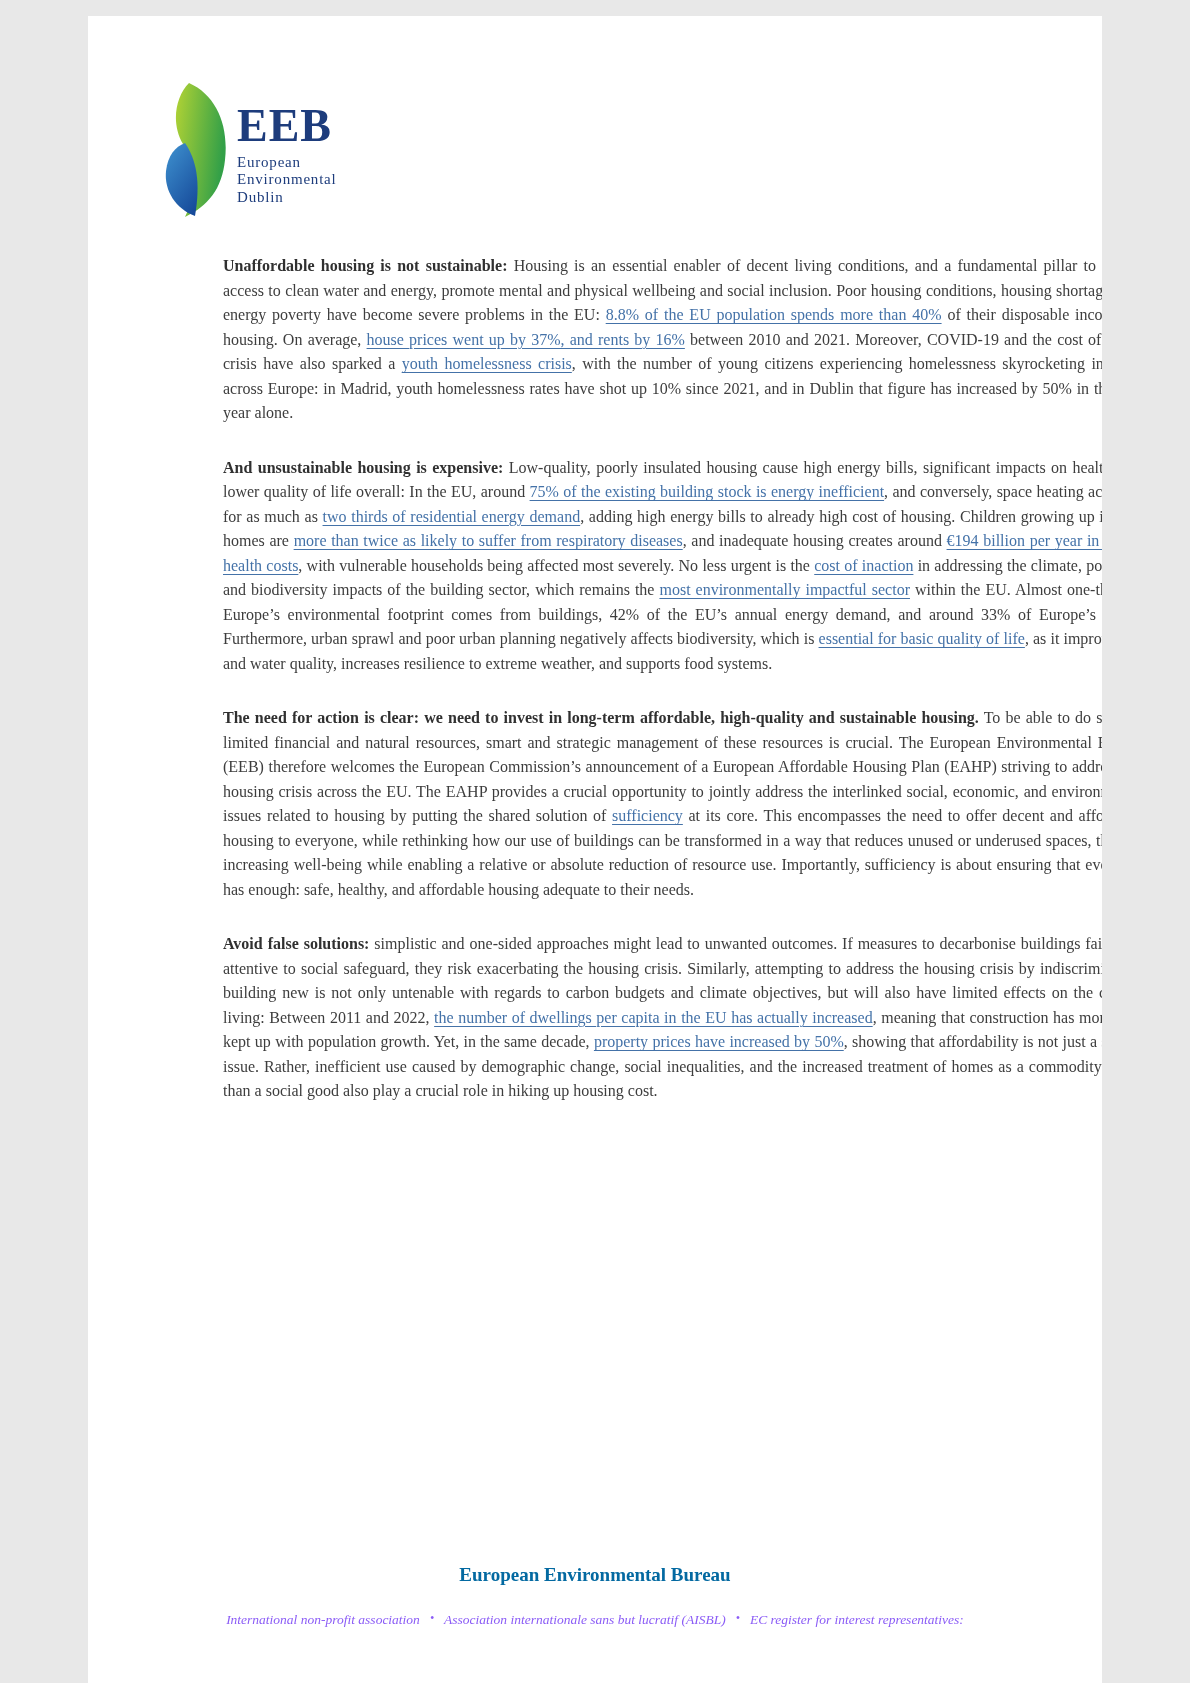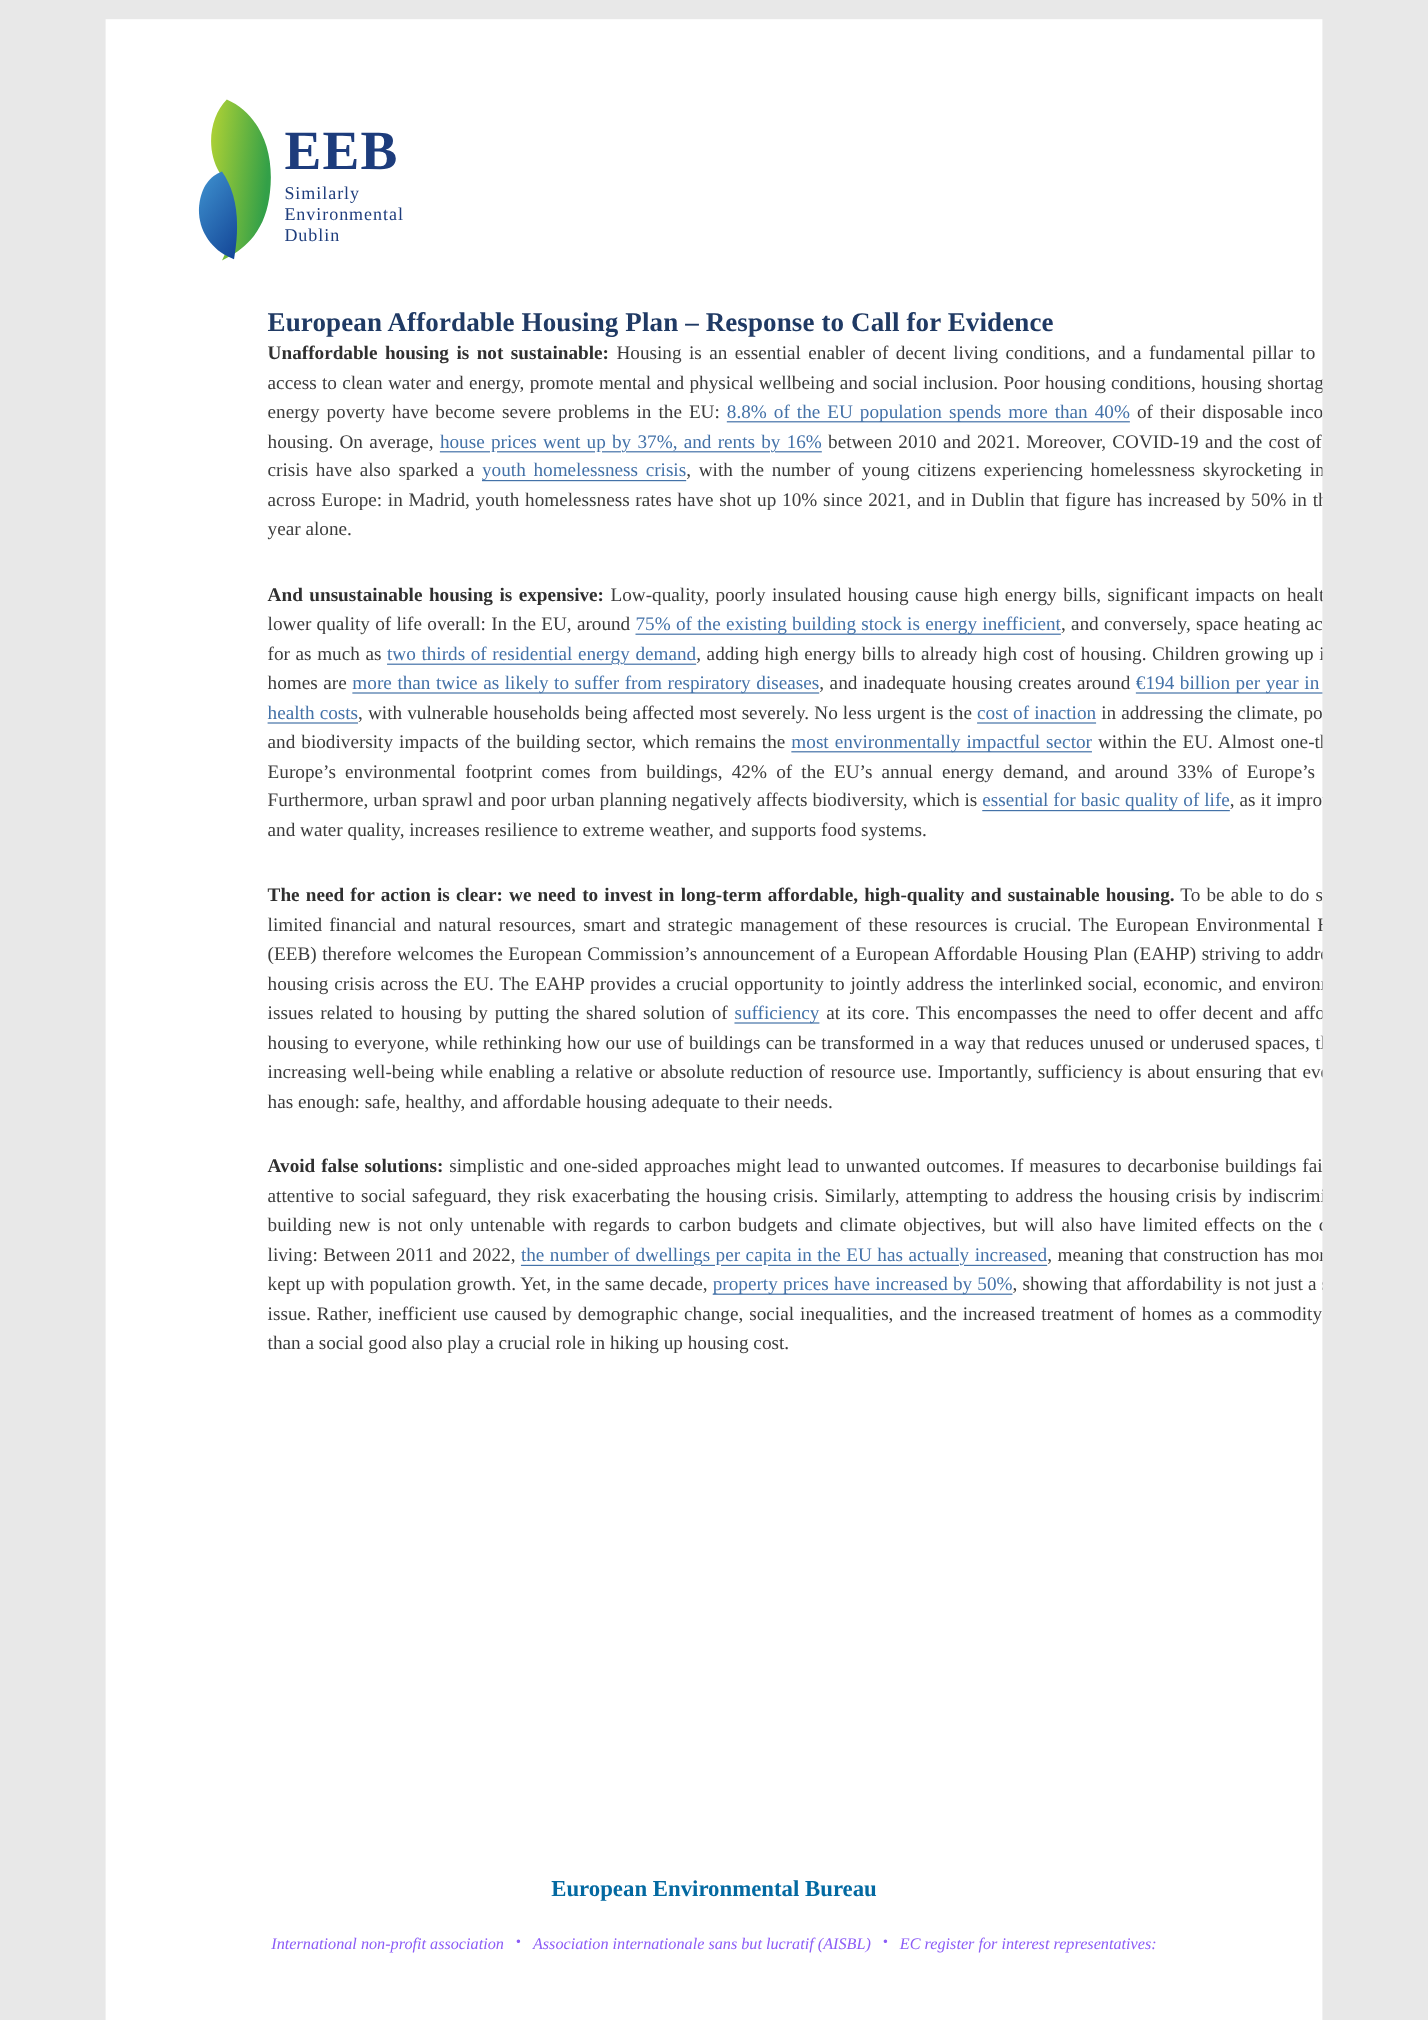--- a/index.html
+++ b/index.html
@@ -62,29 +62,28 @@
           <stop offset="0" stop-color="#3C8DCC"></stop>
           <stop offset="1" stop-color="#164A9A"></stop>
         </linearGradient>
       </defs>
       <path fill="url(#gGreen)" d="M26 1 C 53 13, 66 43, 62 78 C 59 107, 45 124, 22 135 C 36 106, 34 84, 20 62 C 8 42, 12 15, 26 1 Z"></path>
       <path fill="url(#gBlue)" d="M22 61 C 33 77, 38 99, 32 134 C 13 127, 1 109, 3 89 C 5 73, 12 65, 22 61 Z"></path>
     </svg>
     <div class="logo-text">
       <div class="logo-acronym">EEB</div>
       <div class="logo-name">
-        <div>Similarly</div>
+        <div>European</div>
         <div>Environmental</div>
         <div>Dublin</div>
       </div>
     </div>
   </header>
 
   <main class="content">
-    <h1 class="doc-title">European Affordable Housing Plan – Response to Call for Evidence</h1>
     <div id="paragraphs">
         <p class="para"><span class="b">Unaffordable housing is not sustainable:</span><span> Housing is an essential enabler of decent living conditions, and a fundamental pillar to ensure access to clean water and energy, promote mental and physical wellbeing and social inclusion. Poor housing conditions, housing shortages and energy poverty have become severe problems in the EU: </span><a class="link" href="#">8.8% of the EU population spends more than 40%</a><span> of their disposable income on housing. On average, </span><a class="link" href="#">house prices went up by 37%, and rents by 16%</a><span> between 2010 and 2021. Moreover, COVID-19 and the cost of living crisis have also sparked a </span><a class="link" href="#">youth homelessness crisis</a><span>, with the number of young citizens experiencing homelessness skyrocketing in cities across Europe: in Madrid, youth homelessness rates have shot up 10% since 2021, and in Dublin that figure has increased by 50% in the past year alone.</span></p>
         <p class="para"><span class="b">And unsustainable housing is expensive:</span><span> Low-quality, poorly insulated housing cause high energy bills, significant impacts on health, and lower quality of life overall: In the EU, around </span><a class="link" href="#">75% of the existing building stock is energy inefficient</a><span>, and conversely, space heating accounts for as much as </span><a class="link" href="#">two thirds of residential energy demand</a><span>, adding high energy bills to already high cost of housing. Children growing up in cold homes are </span><a class="link" href="#">more than twice as likely to suffer from respiratory diseases</a><span>, and inadequate housing creates around </span><a class="link" href="#">€194 billion per year in public health costs</a><span>, with vulnerable households being affected most severely. No less urgent is the </span><a class="link" href="#">cost of inaction</a><span> in addressing the climate, pollution and biodiversity impacts of the building sector, which remains the </span><a class="link" href="#">most environmentally impactful sector</a><span> within the EU. Almost one-third of Europe’s environmental footprint comes from buildings, 42% of the EU’s annual energy demand, and around 33% of Europe’s waste. Furthermore, urban sprawl and poor urban planning negatively affects biodiversity, which is </span><a class="link" href="#">essential for basic quality of life</a><span>, as it improves air and water quality, increases resilience to extreme weather, and supports food systems.</span></p>
         <p class="para"><span class="b">The need for action is clear: we need to invest in long-term affordable, high-quality and sustainable housing.</span><span> To be able to do so with limited financial and natural resources, smart and strategic management of these resources is crucial. The European Environmental Bureau (EEB) therefore welcomes the European Commission’s announcement of a European Affordable Housing Plan (EAHP) striving to address the housing crisis across the EU. The EAHP provides a crucial opportunity to jointly address the interlinked social, economic, and environmental issues related to housing by putting the shared solution of </span><a class="link" href="#">sufficiency</a><span> at its core. This encompasses the need to offer decent and affordable housing to everyone, while rethinking how our use of buildings can be transformed in a way that reduces unused or underused spaces, thereby increasing well-being while enabling a relative or absolute reduction of resource use. Importantly, sufficiency is about ensuring that everyone has enough: safe, healthy, and affordable housing adequate to their needs.</span></p>
         <p class="para"><span class="b">Avoid false solutions:</span><span> simplistic and one-sided approaches might lead to unwanted outcomes. If measures to decarbonise buildings fail to be attentive to social safeguard, they risk exacerbating the housing crisis. Similarly, attempting to address the housing crisis by indiscriminately building new is not only untenable with regards to carbon budgets and climate objectives, but will also have limited effects on the cost of living: Between 2011 and 2022, </span><a class="link" href="#">the number of dwellings per capita in the EU has actually increased</a><span>, meaning that construction has more than kept up with population growth. Yet, in the same decade, </span><a class="link" href="#">property prices have increased by 50%</a><span>, showing that affordability is not just a supply issue. Rather, inefficient use caused by demographic change, social inequalities, and the increased treatment of homes as a commodity rather than a social good also play a crucial role in hiking up housing cost.</span></p>
       </div>
   </main>
 
   <footer class="doc-footer">
     <div class="f-org">European Environmental Bureau</div>

